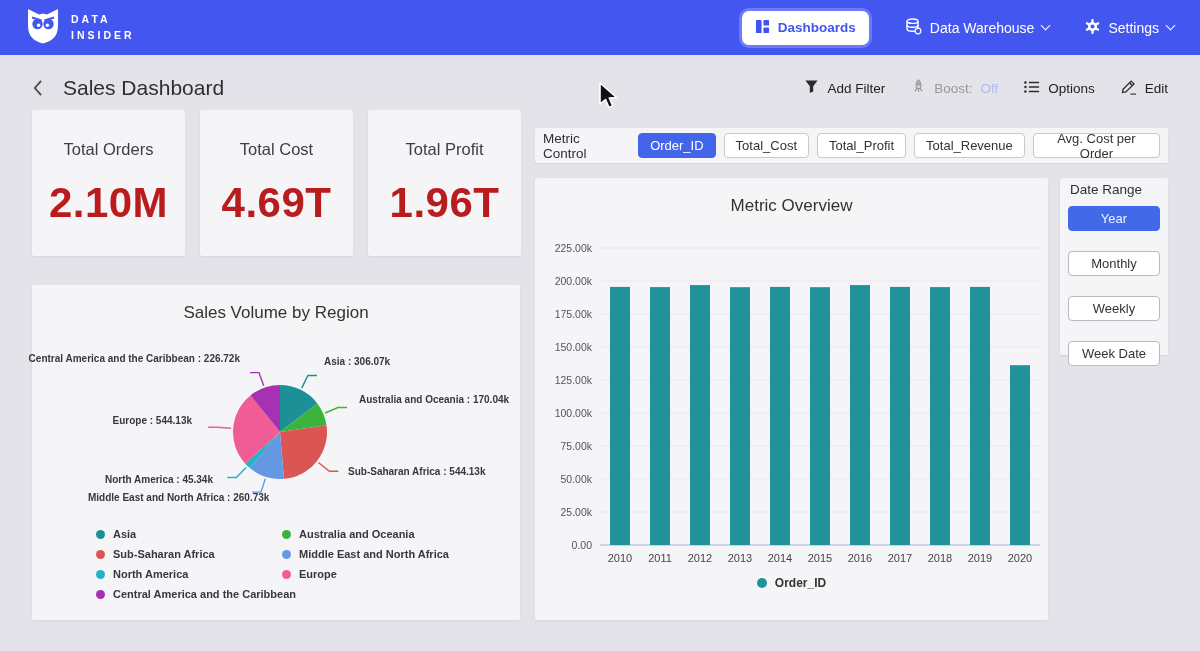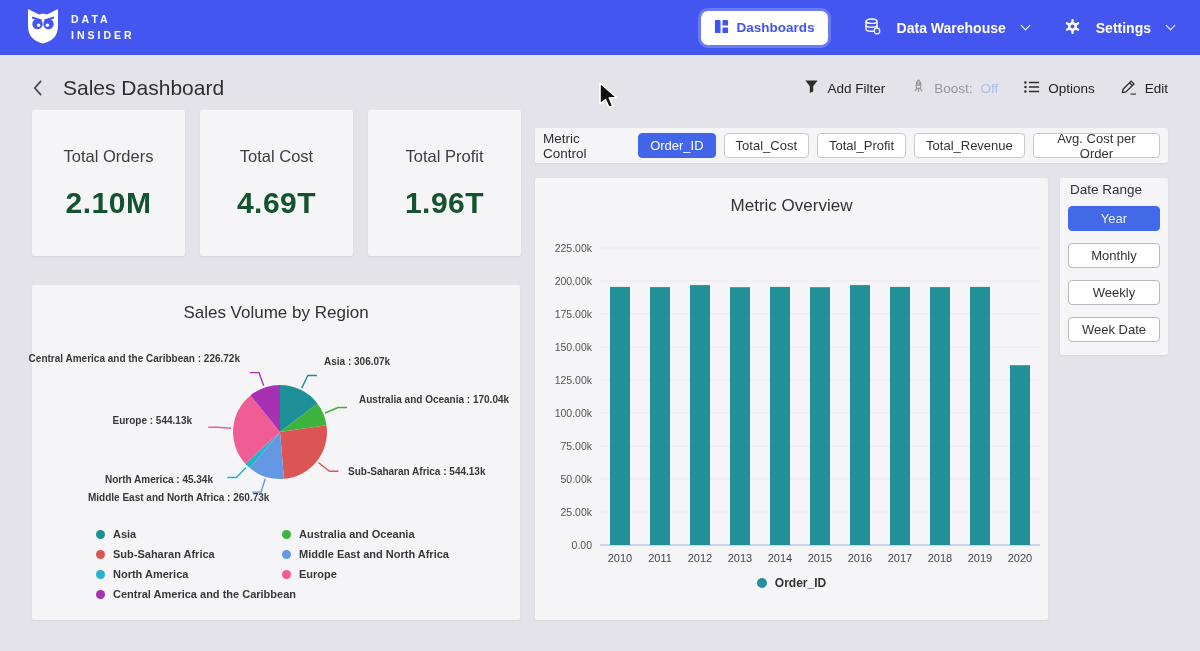--- a/index.html
+++ b/index.html
@@ -10,42 +10,42 @@
   
   .navbar{position:absolute;left:0;top:0;width:1200px;height:55px;background:#4356f0;
           display:flex;justify-content:space-between;padding:0 26px;z-index:5}
   .brand{display:flex;align-items:center;gap:11px}
   .brand-text{display:flex;flex-direction:column;color:#fff;font-size:10.5px;font-weight:700;
               letter-spacing:3px;line-height:1.5}
   .nav-actions{display:flex;align-items:center;gap:36px}
   .dash-btn{display:flex;align-items:center;gap:8px;background:#fff;color:#4154ef;border:none;
             border-radius:7px;padding:8px 13px;font-family:inherit;font-size:13.5px;font-weight:700;
             cursor:pointer;box-shadow:0 0 0 3px rgba(255,255,255,.22)}
-  .nav-item{display:flex;align-items:center;gap:16px;color:#fff;font-size:14px;font-weight:700;cursor:pointer}
+  .nav-item{display:flex;align-items:center;gap:8px;color:#fff;font-size:14px;font-weight:400;cursor:pointer}
   .chev{width:7px;height:7px;border-right:1.6px solid #fff;border-bottom:1.6px solid #fff;
         transform:rotate(45deg);margin-top:-4px}
 
   
   .subheader{position:absolute;left:0;top:55px;width:1200px;height:66px;display:flex;
              align-items:center;justify-content:space-between;padding:0 32px}
   .sh-left{display:flex;align-items:center;gap:20px}
   .sh-title{font-size:21px;font-weight:500;color:#2e2e33}
   .back-btn{display:flex;align-items:center;cursor:pointer}
   .sh-actions{display:flex;align-items:center;gap:26px}
   .action{display:flex;align-items:center;gap:8px;font-size:13.5px;font-weight:500;color:#222;cursor:pointer}
   .action.boost{color:#97979c;font-weight:400}
   .boost-off{color:#aebbf2;font-weight:500}
 
   
   .card{position:absolute;background:#f5f4f6;border-radius:2px;box-shadow:0 1px 2px rgba(60,60,90,.08)}
   .kpi{width:153px;height:146px;top:110px;display:flex;flex-direction:column;align-items:center;
        justify-content:center;gap:20px}
   .kpi1{left:32px}.kpi2{left:200px}.kpi3{left:368px}
   .kpi-label{font-size:16.5px;font-weight:500;color:#3d3d42}
-  .kpi-value{font-size:30px;font-weight:600;color:#14532d;letter-spacing:.5px}
+  .kpi-value{font-size:42px;font-weight:600;color:#b91c1c;letter-spacing:.5px}
 
   
   .pie-card{left:32px;top:285px;width:488px;height:335px;overflow:visible}
   .card-title{text-align:center;font-size:17px;font-weight:500;color:#333;padding-top:18px}
   #pie-svg{position:absolute;left:0;top:0}
   .pie-label{position:absolute;font-size:10px;font-weight:700;color:#38383c;white-space:nowrap}
   .pie-legend{position:absolute;top:243px;display:flex;flex-direction:column;gap:8px}
   #pie-legend-col1{left:64px}
   #pie-legend-col2{left:250px}
   .legend-item{display:flex;align-items:center;gap:8px;font-size:11px;font-weight:700;color:#38383c;cursor:pointer}
@@ -64,21 +64,21 @@
   #bar-svg{position:absolute;left:0;top:50px}
   .tick-label{font-size:10.5px;fill:#55555a}
   .cat-label{font-size:11px;fill:#44444a}
   .bar-legend{position:absolute;left:0;top:398px;width:513px;display:flex;align-items:center;
               justify-content:center;gap:8px;font-size:12px;font-weight:700;color:#333}
   #bar-legend-dot{width:10px;height:10px;border-radius:50%}
 
   
   .range-card{left:1060px;top:178px;width:108px;height:177px;padding:2px 8px}
   .range-label{font-size:13.5px;color:#2f2f34;margin:2px 0 9px 2px}
-  .range-btn{display:block;width:92px;height:25px;margin-bottom:12px;background:#fff;
+  .range-btn{display:block;width:92px;height:25px;margin-bottom:20px;background:#fff;
              border:1px solid #b9b9bf;border-radius:4px;font-family:inherit;font-size:13px;
              color:#333;cursor:pointer}
   .range-btn.selected{background:#4169e8;border-color:#4169e8;color:#eef2ff}
 
   .cursor{position:absolute;left:598px;top:82px;pointer-events:none;z-index:10}
 </style>
 </head>
 <body>
 
 <div class="stage">

